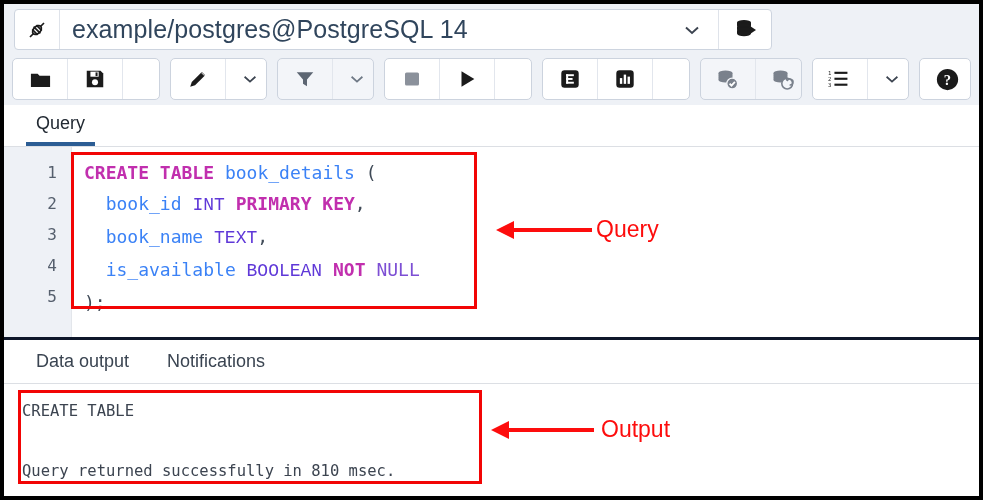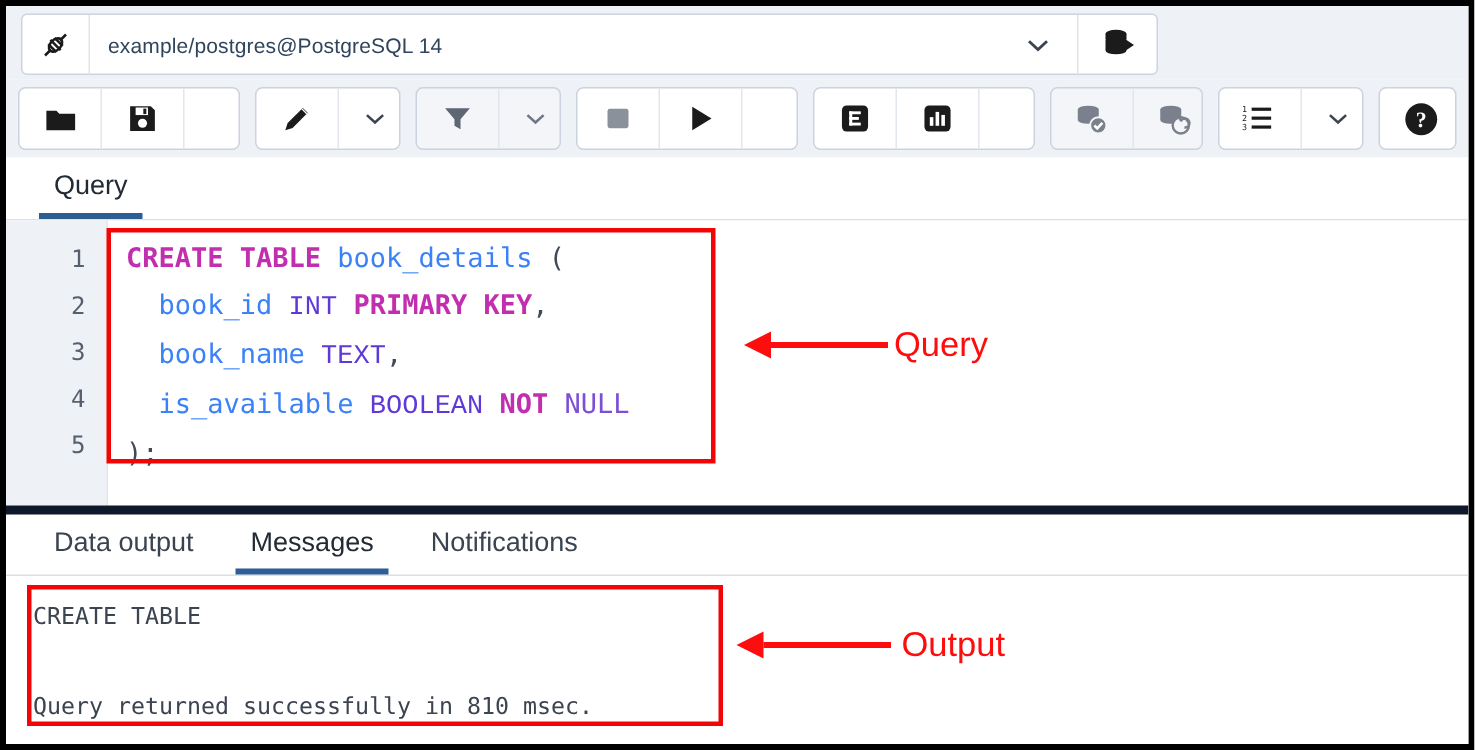--- a/index.html
+++ b/index.html
@@ -43,21 +43,21 @@
     display: flex;
     align-items: center;
     justify-content: center;
     border-right: 1px solid #dfe3ea;
   }
   .conn-title {
     flex: 1;
     display: flex;
     align-items: center;
     padding-left: 12px;
-    font-size: 14px;
+    font-size: 25px;
     color: #30455c;
     letter-spacing: 0.1px;
   }
   .conn-chevron {
     width: 52px;
     display: flex;
     align-items: center;
     justify-content: center;
     border-right: 1px solid #dfe3ea;
   }
@@ -177,21 +177,21 @@
   .ident   { color: #3b82f6; }
   .punct   { color: #3f4a57; }
 
   
   .ltabs {
     position: absolute;
     left: 0; top: 333px;
     width: 975px;
     height: 47px;
     background: #ffffff;
-    border-top: 6px solid #0f172a;
+    border-top: 3px solid #0f172a;
     border-bottom: 1px solid #dcdfe4;
     display: flex;
     align-items: flex-end;
     padding-left: 22px;
     box-sizing: border-box;
   }
   .ltab {
     font-size: 18px;
     color: #3a4451;
     padding: 0 10px 7px 10px;
@@ -455,21 +455,20 @@
       <div class="ln">2</div>
       <div class="ln">3</div>
       <div class="ln">4</div>
       <div class="ln">5</div>
     </div>
     <div class="code" id="code-area"><div><span class="kw">CREATE TABLE</span><span class="ident"> book_details </span><span class="punct">(</span></div><div><span class="ident">  book_id </span><span class="type">INT</span><span class="ident"> </span><span class="kw">PRIMARY KEY</span><span class="punct">,</span></div><div><span class="ident">  book_name </span><span class="type">TEXT</span><span class="punct">,</span></div><div><span class="ident">  is_available </span><span class="type">BOOLEAN</span><span class="ident"> </span><span class="kw">NOT</span><span class="ident"> </span><span class="type2">NULL</span></div><div><span class="punct">);</span></div></div>
   </div>
 
   <div class="ltabs">
     <div class="ltab">Data output</div>
-    <div class="ltab active">Messages</div>
     <div class="ltab">Notifications</div>
   </div>
 
   <div class="messages"><div>CREATE TABLE</div><div>&nbsp;</div><div>Query returned successfully in 810 msec.</div></div>
 
   <div class="hl-box" id="hl-query"></div>
   <div class="hl-box" id="hl-output"></div>
 
   <div class="arrow" id="arrow-query"></div>
   <div class="arrow-head" id="head-query"></div>

